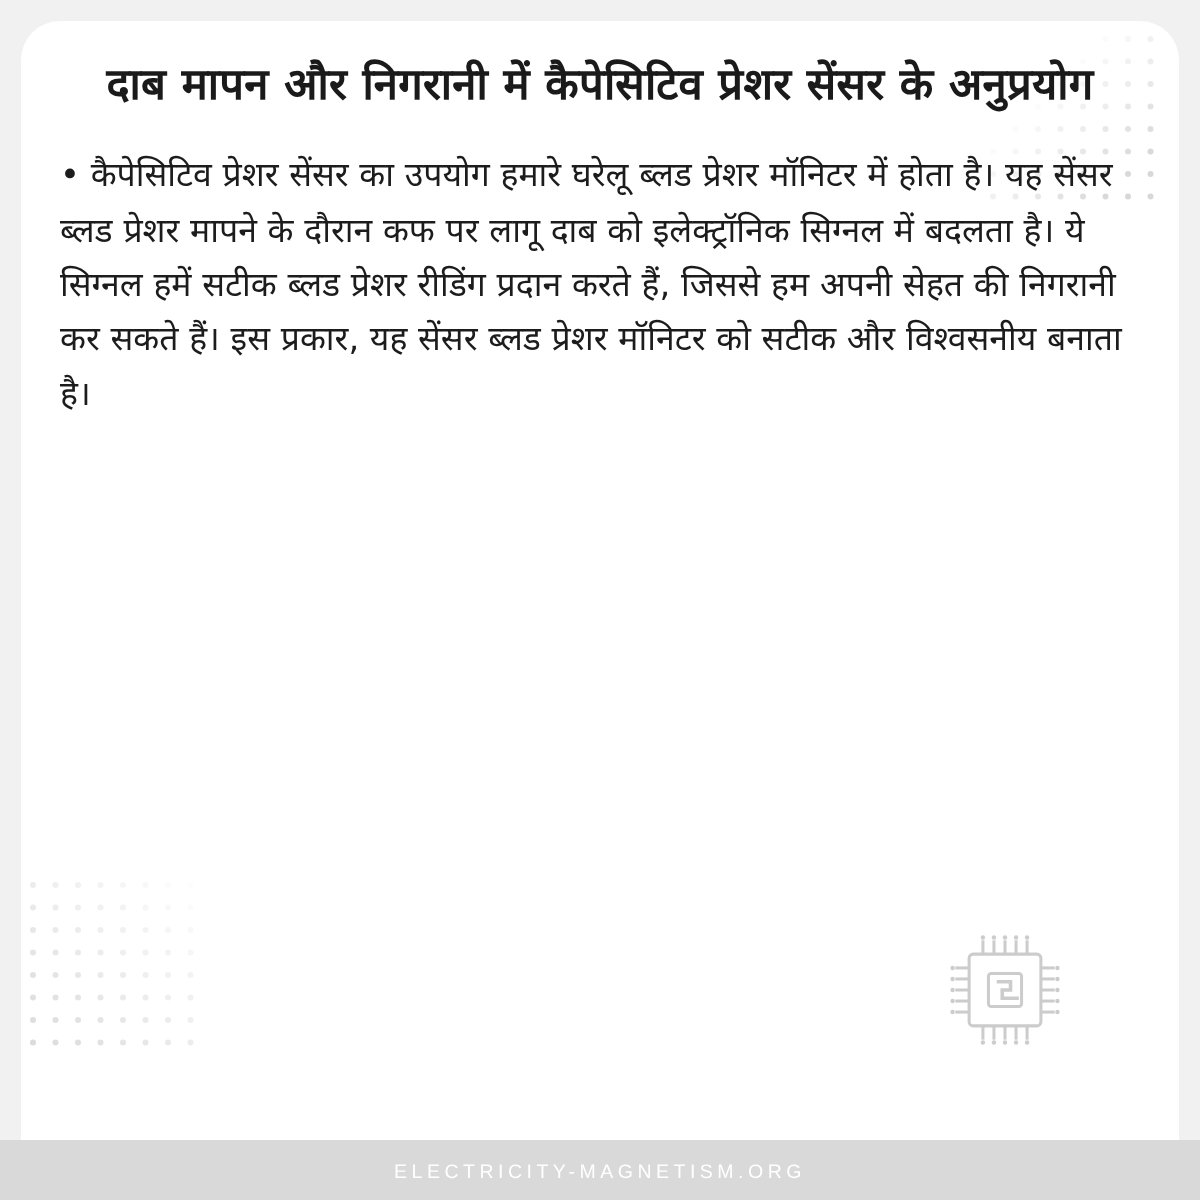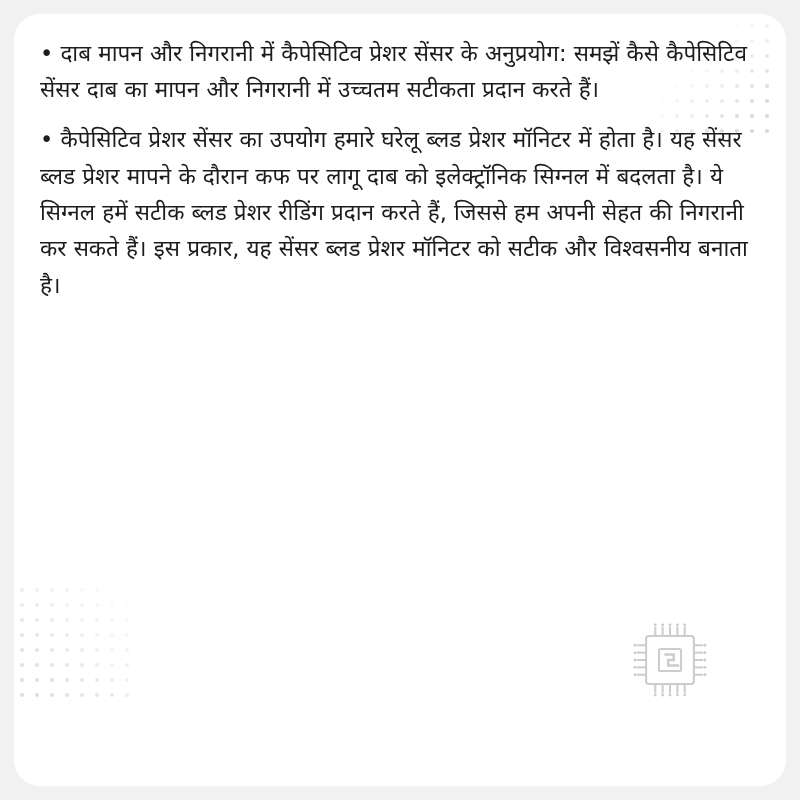--- a/index.html
+++ b/index.html
@@ -246,21 +246,21 @@
         <span style="left: 15px; top: 105px; opacity: 0.86;"></span>
         <span style="left: 30px; top: 105px; opacity: 0.8;"></span>
         <span style="left: 45px; top: 105px; opacity: 0.74;"></span>
         <span style="left: 60px; top: 105px; opacity: 0.68;"></span>
         <span style="left: 75px; top: 105px; opacity: 0.61;"></span>
         <span style="left: 90px; top: 105px; opacity: 0.55;"></span>
         <span style="left: 105px; top: 105px; opacity: 0.49;"></span>
       </div>
 
     <div class="content">
-      <p class="para">• दाब मापन और निगरानी में कैपेसिटिव प्रेशर सेंसर के अनुप्रयोग: समझें कैसे कैपेसिटिव सेंसर दाब का मापन और निगरानी में उच्चतम सटीकता प्रदान करते हैं।</p>
+      <h1 class="title">दाब मापन और निगरानी में कैपेसिटिव प्रेशर सेंसर के अनुप्रयोग</h1>
       <p class="para-main">• कैपेसिटिव प्रेशर सेंसर का उपयोग हमारे घरेलू ब्लड प्रेशर मॉनिटर में होता है। यह सेंसर ब्लड प्रेशर मापने के दौरान कफ पर लागू दाब को इलेक्ट्रॉनिक सिग्नल में बदलता है। ये सिग्नल हमें सटीक ब्लड प्रेशर रीडिंग प्रदान करते हैं, जिससे हम अपनी सेहत की निगरानी कर सकते हैं। इस प्रकार, यह सेंसर ब्लड प्रेशर मॉनिटर को सटीक और विश्वसनीय बनाता है।</p>
     </div>
 
     <div class="chip-icon">
       <svg viewBox="0 0 100 100" width="92" height="92" fill="none" stroke="#9a9a9a" stroke-width="2.2">
         <rect x="24" y="24" width="52" height="52" rx="3"></rect>
         <rect x="38" y="38" width="24" height="24" rx="2"></rect>
         <path d="M44 44h10v6h-6v6h12" stroke-width="2.6"></path>
         <line x1="34" y1="24" x2="34" y2="14"></line>
         <line x1="42" y1="24" x2="42" y2="14"></line>
@@ -300,13 +300,16 @@
         <circle cx="88" cy="34" r="1.6" fill="#9a9a9a" stroke="none"></circle>
         <circle cx="88" cy="42" r="1.6" fill="#9a9a9a" stroke="none"></circle>
         <circle cx="88" cy="50" r="1.6" fill="#9a9a9a" stroke="none"></circle>
         <circle cx="88" cy="58" r="1.6" fill="#9a9a9a" stroke="none"></circle>
         <circle cx="88" cy="66" r="1.6" fill="#9a9a9a" stroke="none"></circle>
       </svg>
     </div>
 
   </div>
 
+  <div class="footer">
+    <span class="footer-text">ELECTRICITY-MAGNETISM.ORG</span>
+  </div>
 </div>
 
 </body></html>

